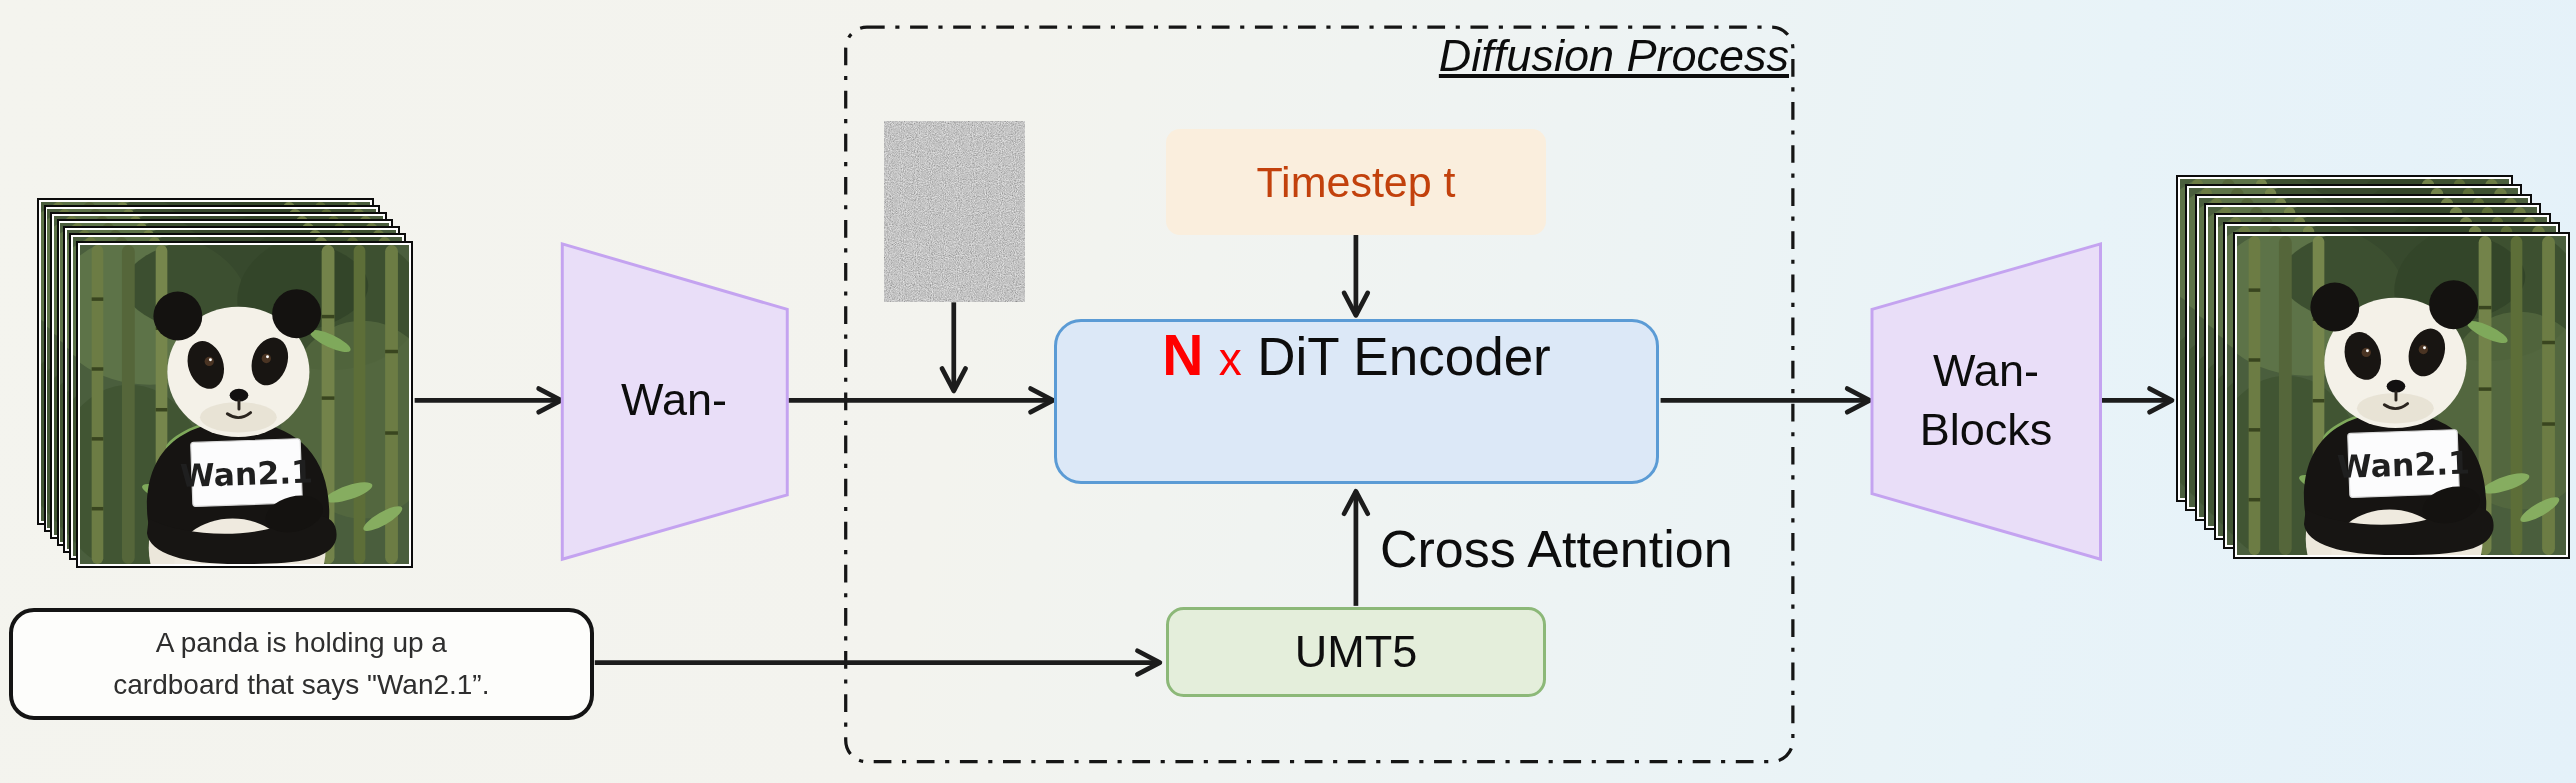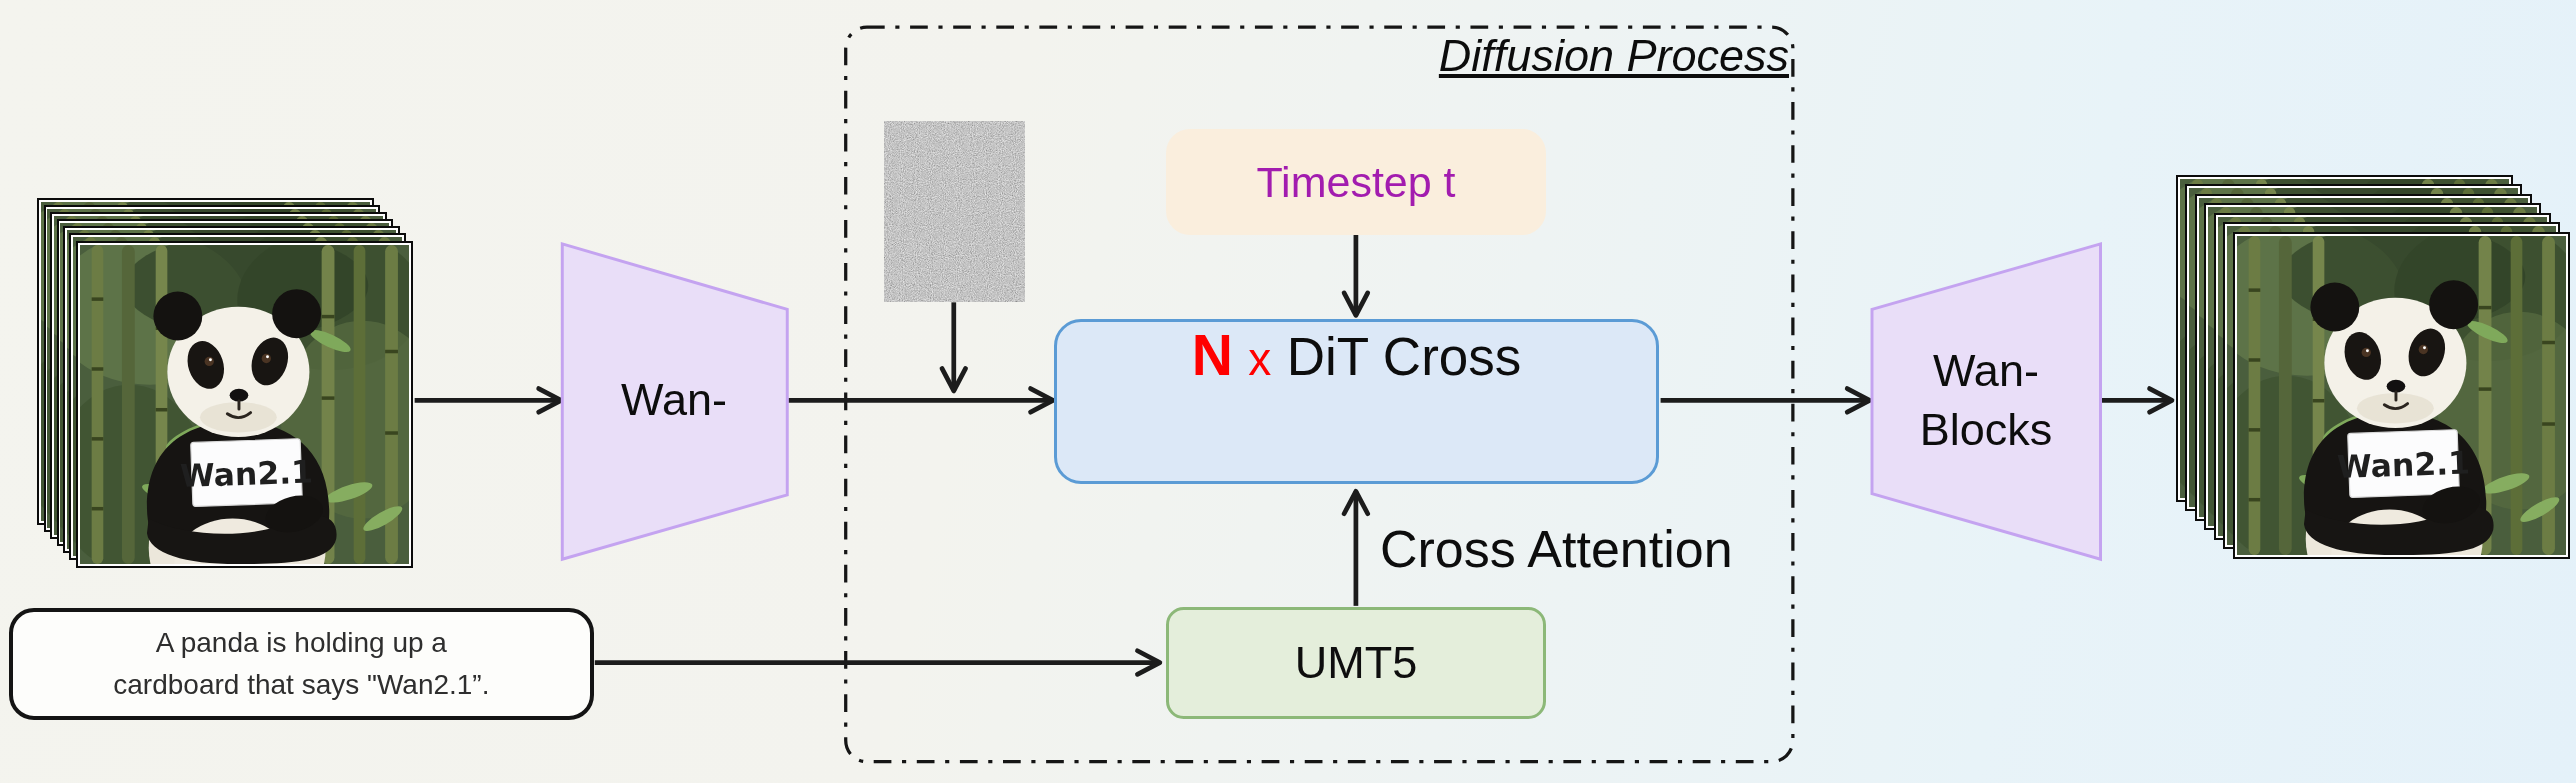--- a/index.html
+++ b/index.html
@@ -5,27 +5,27 @@
   html,body{margin:0;padding:0;background:#e9e9e9;}
   .canvas{
     position:relative; width:2576px; height:783px; overflow:hidden;
     font-family:"Liberation Sans", sans-serif; color:#111;
     background:linear-gradient(102deg,#f4f4ee 0%,#f3f3ee 38%,#eef3f3 58%,#e8f3f8 78%,#e4f1f9 100%);
   }
   svg.overlay{position:absolute;left:0;top:0;z-index:1;}
   .lbl{position:absolute;z-index:3;}
   
   .box{position:absolute;z-index:2;display:flex;align-items:center;justify-content:center;box-sizing:border-box;}
-  .timestep{left:1166px;top:129px;width:380px;height:106px;background:#faeedd;border-radius:24px;font-size:43px;color:#a21caf;}
+  .timestep{left:1166px;top:129px;width:380px;height:106px;background:#faeedd;border-radius:14px;font-size:43px;color:#c2410c;}
   .dit{left:1054px;top:319px;width:605px;height:165px;background:#dce8f7;border:3.5px solid #5b9bd5;border-radius:27px;align-items:baseline;padding-top:0;}
   .dit .inner{display:flex;align-items:baseline;gap:15.4px;}
   .dit-n{color:#ff0000;font-weight:bold;font-size:57px;}
   .dit-x{color:#ff0000;font-size:46px;}
   .dit-label{color:#0d0d0d;font-size:53px;}
-  .umt5{left:1166px;top:607px;width:380px;height:112px;background:#e4eedb;border:3px solid #8cb878;border-radius:17.7px;font-size:45px;color:#0e0e0e;}
+  .umt5{left:1166px;top:607px;width:380px;height:90px;background:#e4eedb;border:3px solid #8cb878;border-radius:17.7px;font-size:45px;color:#0e0e0e;}
   .prompt{left:8.9px;top:608px;width:585px;height:112px;background:#fdfdfb;border:4.1px solid #141414;border-radius:25px;flex-direction:column;font-size:28px;line-height:1.5;color:#2e2e2e;text-align:center;}
   .title{left:1411px;top:29.5px;width:378px;text-align:right;font-size:45px;font-style:italic;color:#0c0c0c;text-decoration:underline;}
   .enc-label{left:674px;top:400px;transform:translate(-50%,-50%);text-align:center;font-size:45px;line-height:1.32;color:#0d0d0d;white-space:nowrap;}
   .dec-label{left:1986px;top:400px;transform:translate(-50%,-50%);text-align:center;font-size:45px;line-height:1.32;color:#0d0d0d;white-space:nowrap;}
   .cross{left:1380px;top:519px;font-size:52px;color:#0d0d0d;white-space:nowrap;}
   
   .stack{position:absolute;z-index:2;}
   .stack-left{left:37px;top:198px;width:390px;height:390px;}
   .stack-right{left:2176px;top:175px;width:407px;height:407px;}
   .frame{position:absolute;width:329px;height:319px;background:#ffffff;border:2.4px solid #0b0b0b;padding:1.8px;box-sizing:content-box;}
@@ -135,21 +135,21 @@
   <div class="lbl title">Diffusion Process</div>
 
   <div class="box timestep">
     <span>Timestep t</span>
   </div>
 
   <div class="box dit">
     <span class="inner">
       <span class="dit-n">N</span>
       <span class="dit-x">x</span>
-      <span class="dit-label">DiT Cross</span>
+      <span class="dit-label">DiT Encoder</span>
     </span>
   </div>
 
   <div class="box umt5">
     <span>UMT5</span>
   </div>
 
   <div class="lbl cross">Cross Attention</div>
 
   <div class="box prompt">

